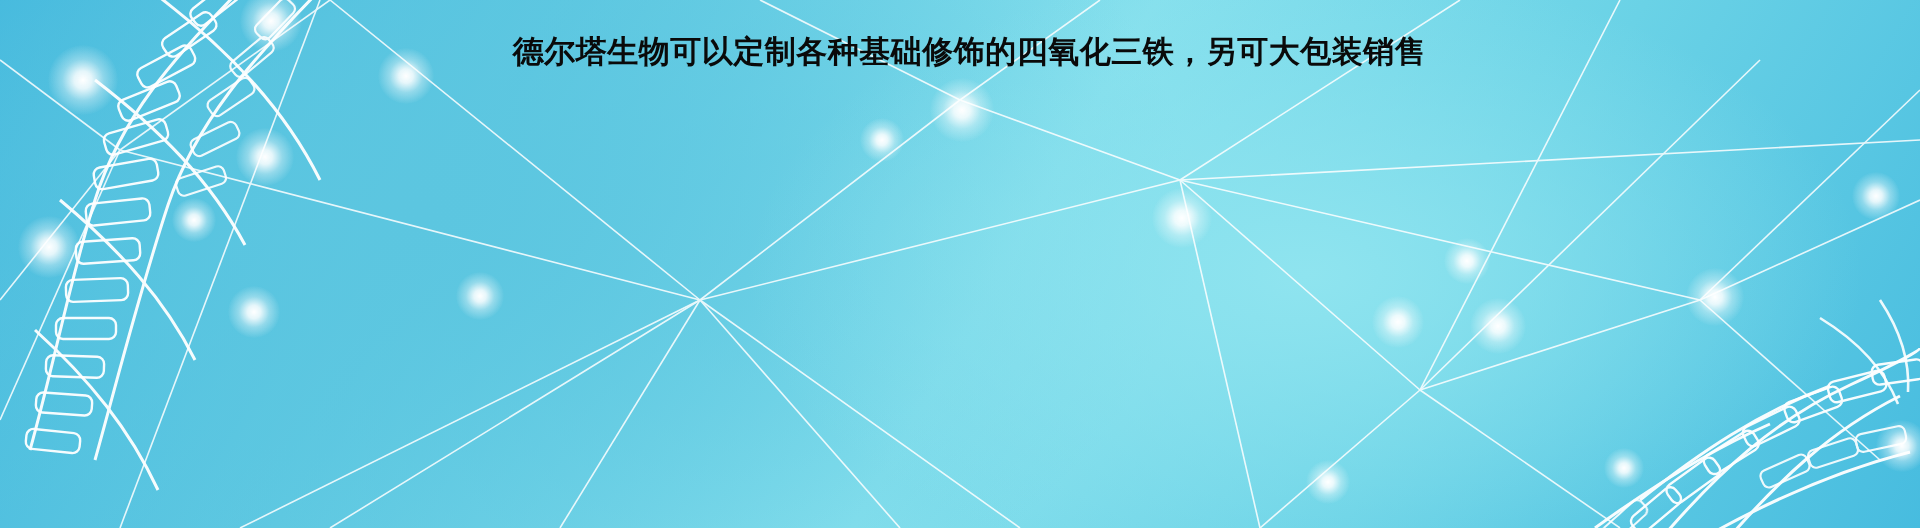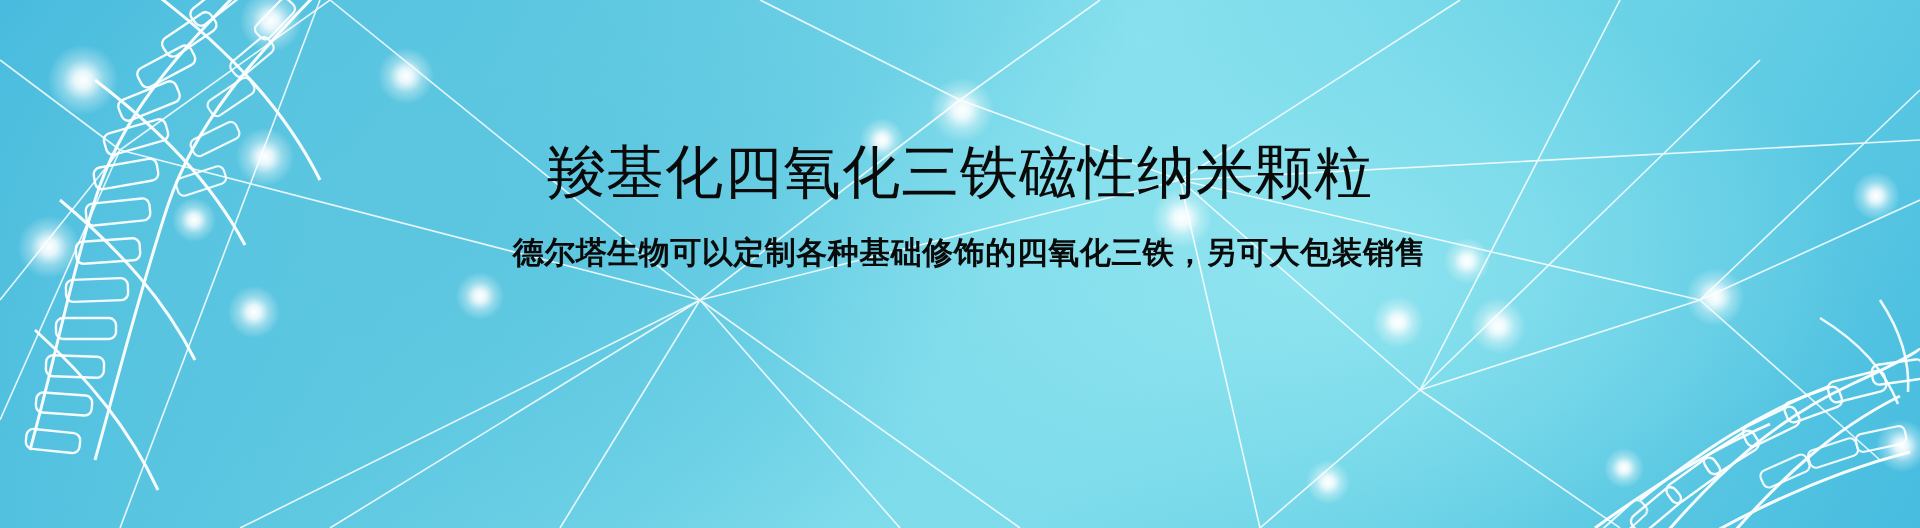--- a/index.html
+++ b/index.html
@@ -177,17 +177,16 @@
     <div class="node-glow" style="left:1470px; top:298px;  width:56px;  height:56px;"></div>
     <div class="node-glow" style="left:1686px; top:268px;  width:58px;  height:58px;"></div>
     <div class="node-glow" style="left:1852px; top:172px;  width:48px;  height:48px;"></div>
     <div class="node-glow" style="left:1876px; top:420px;  width:52px;  height:52px;"></div>
     <div class="node-glow" style="left:1306px; top:460px;  width:44px;  height:44px;"></div>
     <div class="node-glow" style="left:860px;  top:118px;  width:44px;  height:44px;"></div>
     <div class="node-glow" style="left:1604px; top:448px;  width:40px;  height:40px;"></div>
   </div>
 
   <div id="content">
-    <h1 id="title">羧基化四氧化三铁磁性纳米颗粒</h1>
     <p id="subtitle">德尔塔生物可以定制各种基础修饰的四氧化三铁，另可大包装销售</p>
   </div>
 
 </div>
 
 </body></html>

